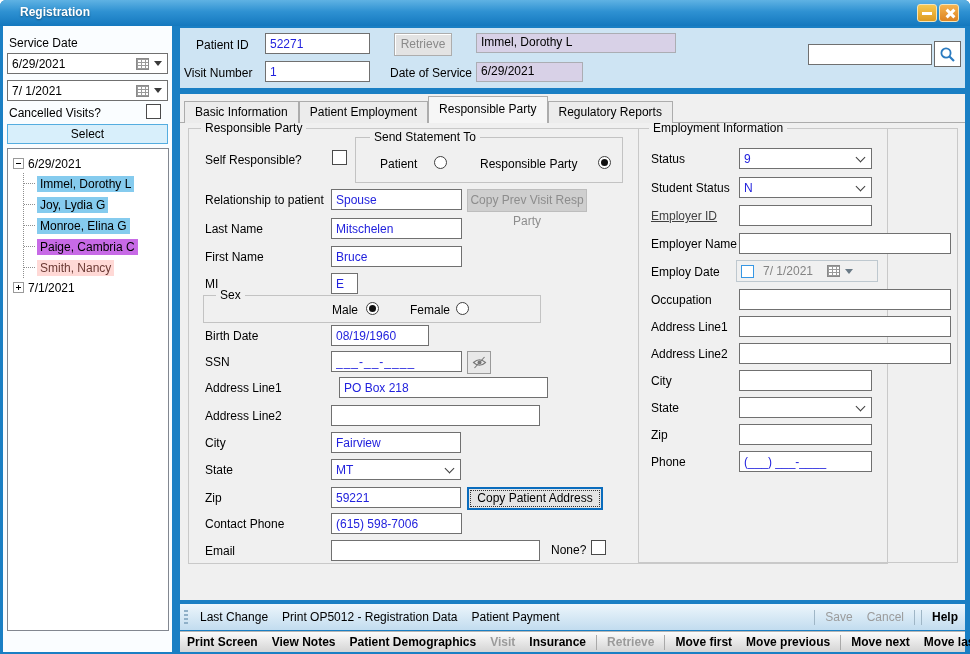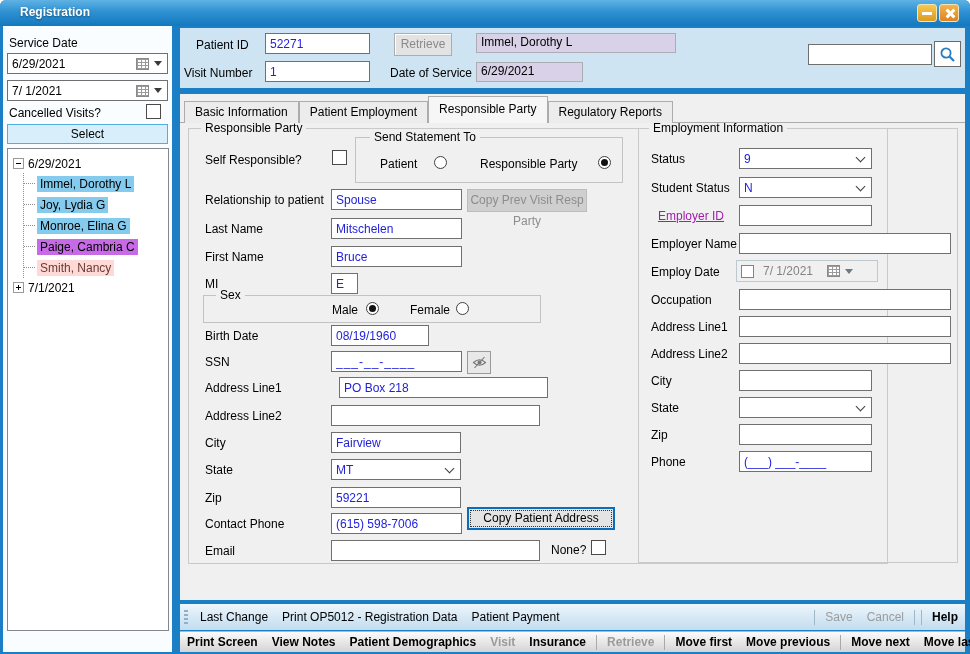--- a/index.html
+++ b/index.html
@@ -71,21 +71,21 @@
   .tab.active { height:27px; line-height:25px; background:#F6F6F6; z-index:3; }
 
   .groupbox { position:absolute; border:1px solid #C9C9C9; }
   .legend { position:absolute; top:-8px; background:#F0F0F0; padding:0 4px; white-space:nowrap; }
   .radio { position:absolute; width:13px; height:13px; border:1px solid #404040; border-radius:50%; background:#fff; }
   .radio.checked::after { content:""; position:absolute; inset:2px; background:#111; border-radius:50%; }
   .combo { position:absolute; height:21px; background:#fff; border:1px solid #707070; display:flex; align-items:center; }
   .combo .cval { padding-left:4px; color:#2222DD; }
   .chev { margin-left:auto; margin-right:7px; width:7px; height:7px; border-right:1.5px solid #3E3E3E;
     border-bottom:1.5px solid #3E3E3E; transform:rotate(45deg); margin-top:-3px; flex:0 0 auto; }
-  .link { color:#a21caf; text-decoration:underline; cursor:pointer;margin-left:7px; }
+  .link { color:#404040; text-decoration:underline; cursor:pointer; }
   .eye-btn { position:absolute; width:24px; height:23px; background:#E8E8E8; border:1px solid #9A9A9A;
     display:flex; align-items:center; justify-content:center; }
   .empdate { position:absolute; height:22px; border:1px solid #BEC8CF; display:flex; align-items:center; color:#838383; }
   .empdate .cb { width:13px; height:13px; border:1px solid #3797E4; background:#fff; margin-left:4px; flex:0 0 auto; }
   .empdate .dtxt { margin-left:9px; }
   .empdate .cal-icon { margin-left:14px; }
 
   
   .toolbar1 { position:absolute; left:2px; right:2px; top:578px; height:26px;
     background:linear-gradient(#EDF6FC,#C2DCEF); display:flex; align-items:center; }
@@ -249,21 +249,21 @@
         <input class="tb" style="left: 142px; top: 303px; width: 130px;" value="Fairview">
 
         <span class="lbl" style="left:16px;top:334px">State</span>
         <div class="combo" style="left:142px;top:330px;width:130px">
           <span class="cval">MT</span>
           <span class="chev"></span>
         </div>
 
         <span class="lbl" style="left:16px;top:362px">Zip</span>
         <input class="tb" style="left: 142px; top: 358px; width: 130px;" value="59221">
-        <div class="btn focused" style="left:278px;top:378px;width:148px;height:23px;line-height:20px">Copy Patient Address</div>
+        <div class="btn focused" style="left:278px;top:358px;width:136px;height:23px;line-height:20px">Copy Patient Address</div>
 
         <span class="lbl" style="left:16px;top:388px">Contact Phone</span>
         <input class="tb" style="left: 142px; top: 384px; width: 131px;" value="(615) 598-7006">
 
         <span class="lbl" style="left:16px;top:415px">Email</span>
         <input class="tb" style="left: 142px; top: 411px; width: 209px;" value="">
         <span class="lbl" style="left:362px;top:414px">None?</span>
         <span class="checkbox" style="left:402px;top:411px"></span>
       </div>
 

